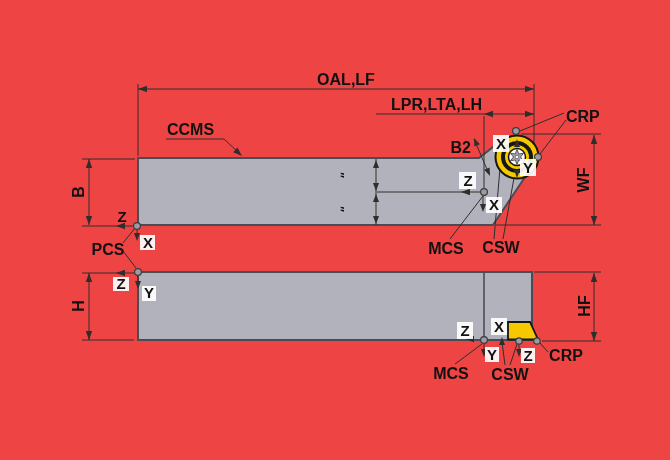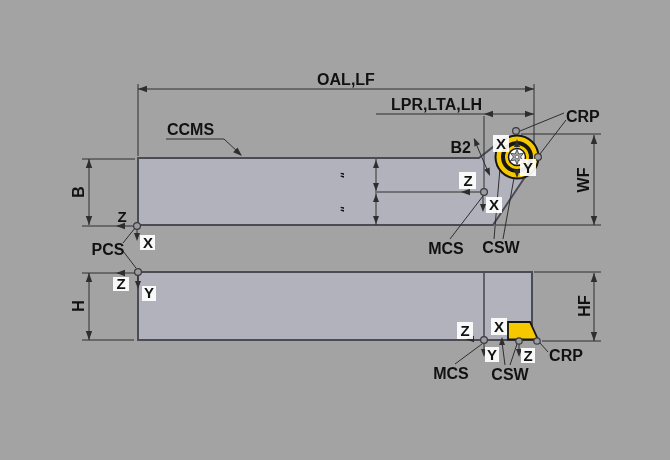--- a/index.html
+++ b/index.html
@@ -1,16 +1,16 @@
 <!DOCTYPE html>
 <html><head>
 <meta charset="utf-8">
 <style>
   html,body{margin:0;padding:0;background:#fff;}
-  .stage{position:relative;width:670px;height:460px;background:#a3a3a3;overflow:hidden;
+  .stage{position:relative;width:670px;height:460px;background:#ef4444;overflow:hidden;
          font-family:"Liberation Sans",sans-serif;}
   svg{display:block}
   .lbl{font-family:"Liberation Sans",sans-serif;font-weight:bold;font-size:16px;fill:#111;}
   .ax{font-family:"Liberation Sans",sans-serif;font-weight:bold;font-size:15px;fill:#111;}
   .sm{font-family:"Liberation Sans",sans-serif;font-weight:bold;font-size:12px;fill:#111;}
   .dim{stroke:#2e2e2e;stroke-width:1;fill:none;}
   .edge{stroke:#4b4b54;stroke-width:2;fill:#b2b2bc;}
   .ah{fill:#2e2e2e;stroke:none;}
   .chip{fill:#ffffff;fill-opacity:0.92;}
 </style>

